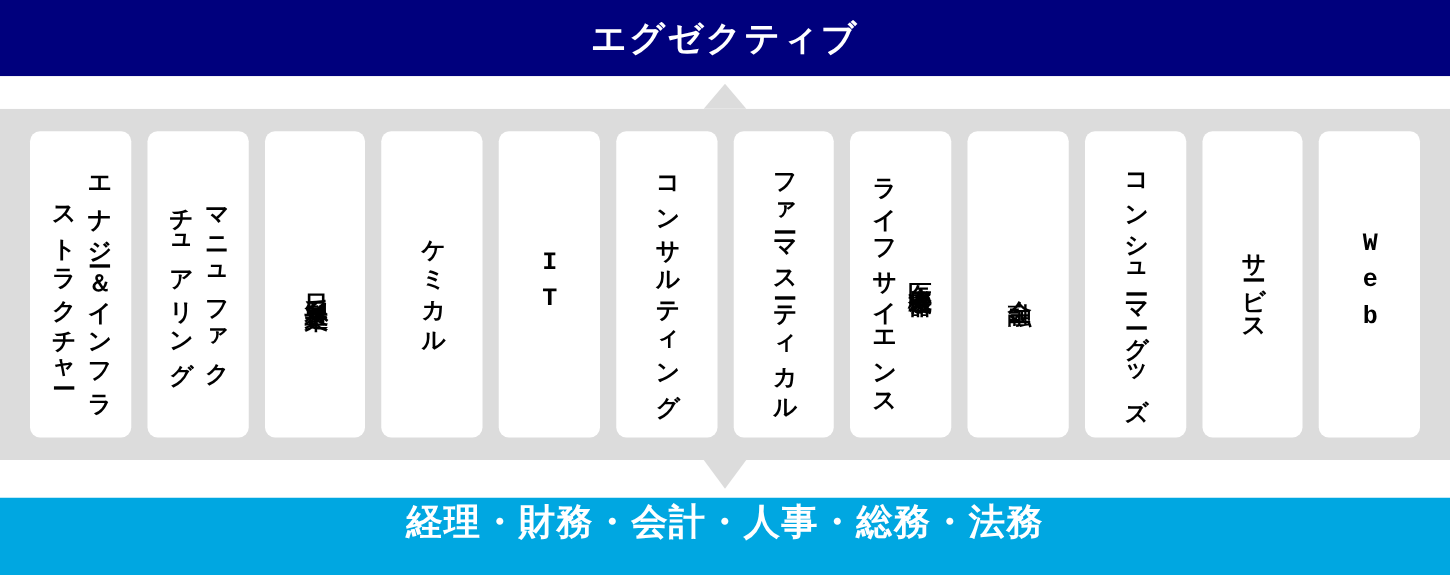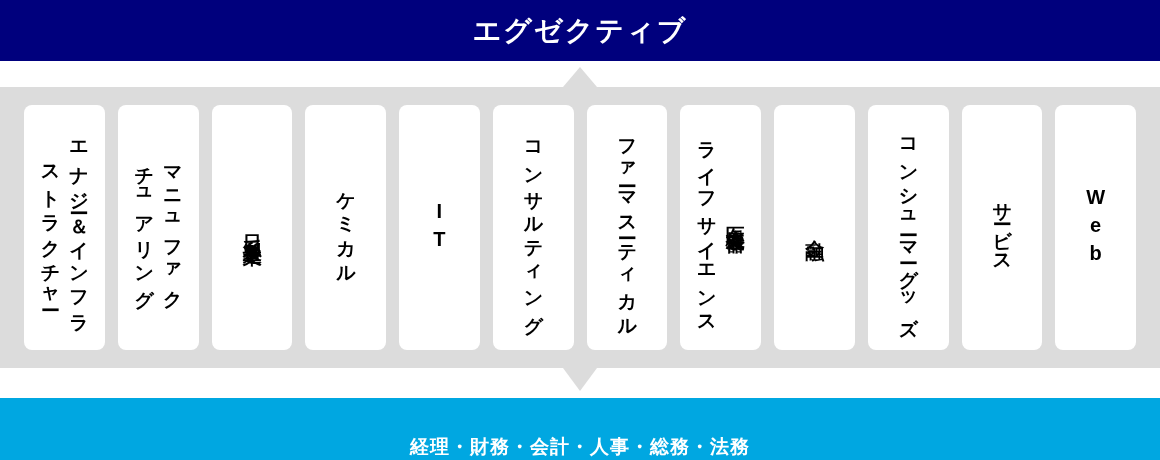--- a/index.html
+++ b/index.html
@@ -6,21 +6,21 @@
     --navy:#00007d;
     --blue:#00a7e1;
     --gray:#dcdcdc;
     --col-bg:#ffffff;
     --text-dark:#000000;
     --text-light:#ffffff;
   }
   *{margin:0;padding:0;box-sizing:border-box;}
   html,body{width:1160px;height:460px;overflow:hidden;background:#ffffff;
     font-family:"Liberation Sans","DejaVu Sans",sans-serif;}
-  .page{width:1160px;height:460px;display:flex;flex-direction:column;}
+  .page{width:1160px;height:460px;display:flex;flex-direction:column;font-family:Liberation Mono, monospace;}
 
   
   .top-bar{
     height:61px;background:var(--navy);color:var(--text-light);
     display:flex;align-items:center;justify-content:center;
     font-size:28px;font-weight:bold;letter-spacing:2px;
   }
 
   
   .gap{position:relative;background:#ffffff;}
@@ -58,22 +58,22 @@
     font-size:19px;font-weight:bold;color:var(--text-dark);
     letter-spacing:3px;line-height:1.5;
   }
   .industry-label.upright{
     text-orientation:upright;letter-spacing:6px;font-size:20px;
   }
 
   
   .bottom-bar{
     height:62px;background:var(--blue);color:var(--text-light);
-    display:flex;align-items:flex-end;justify-content:center;
-    font-size:19px;font-weight:bold;letter-spacing:1px;
+    display:flex;align-items:flex-start;justify-content:center;
+    font-size:29px;font-weight:bold;letter-spacing:1px;
     margin-top:auto;
   }
 </style>
 </head>
 <body>
 
 <div class="page">
 
   <div class="top-bar">
     <span>エグゼクティブ</span>

